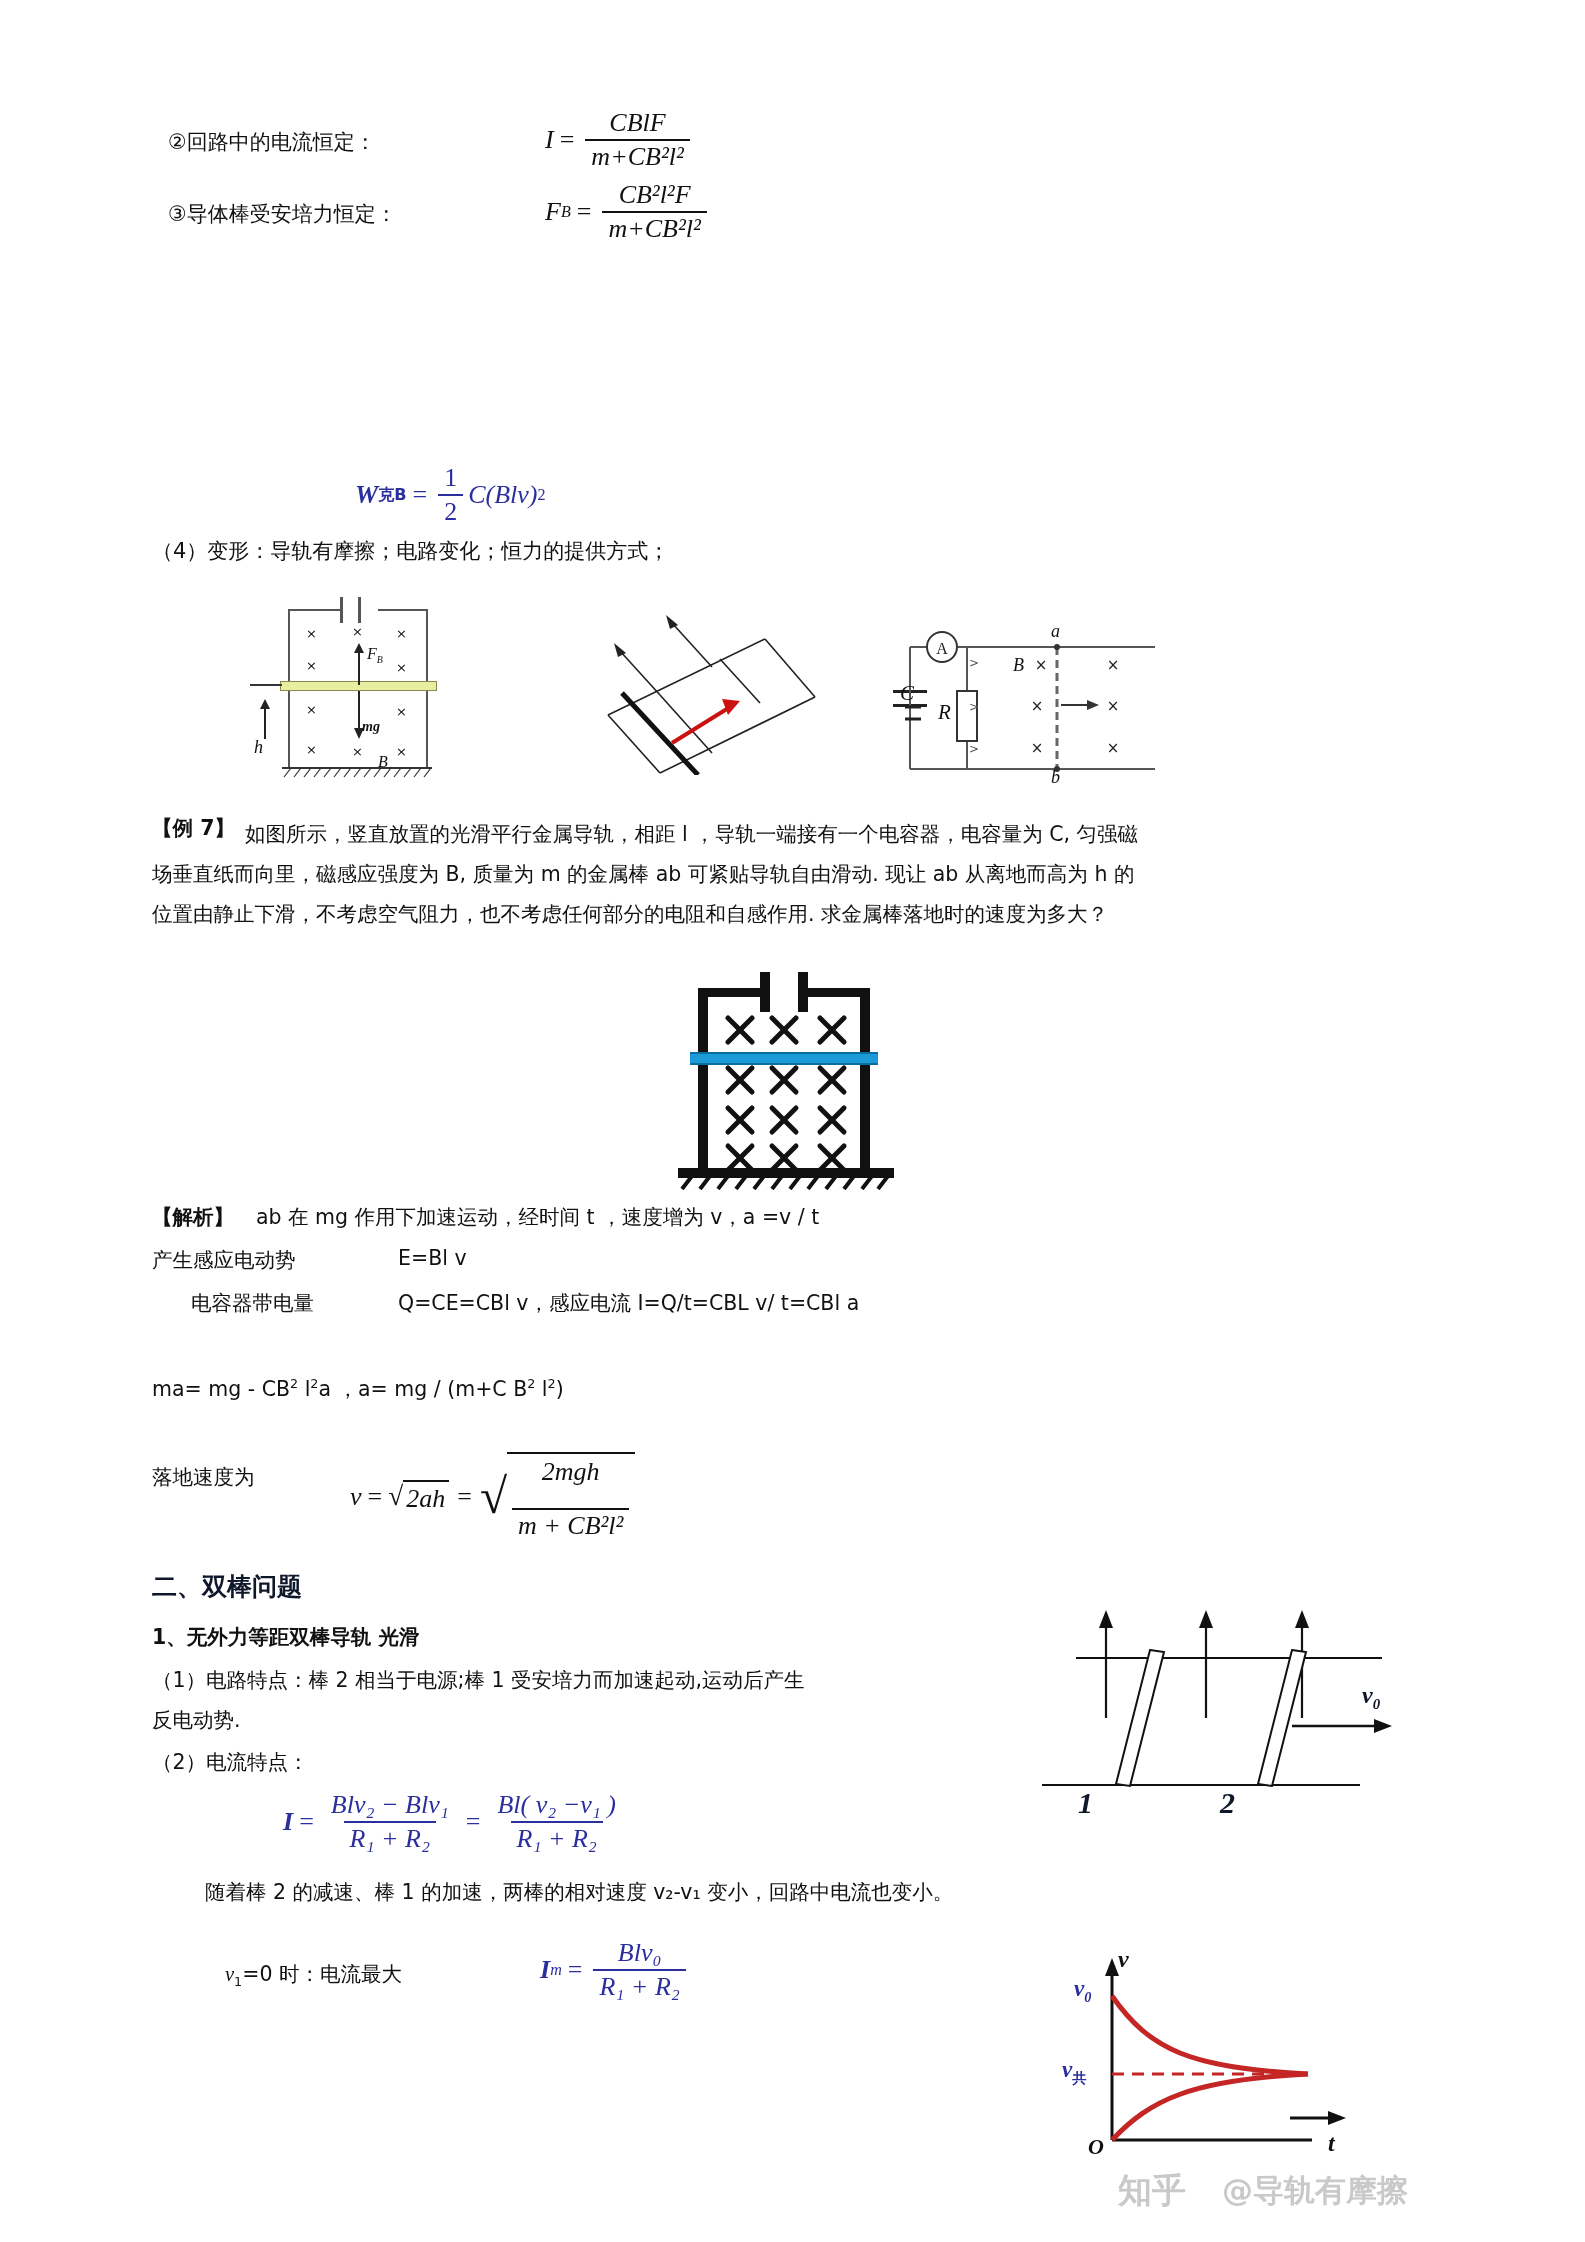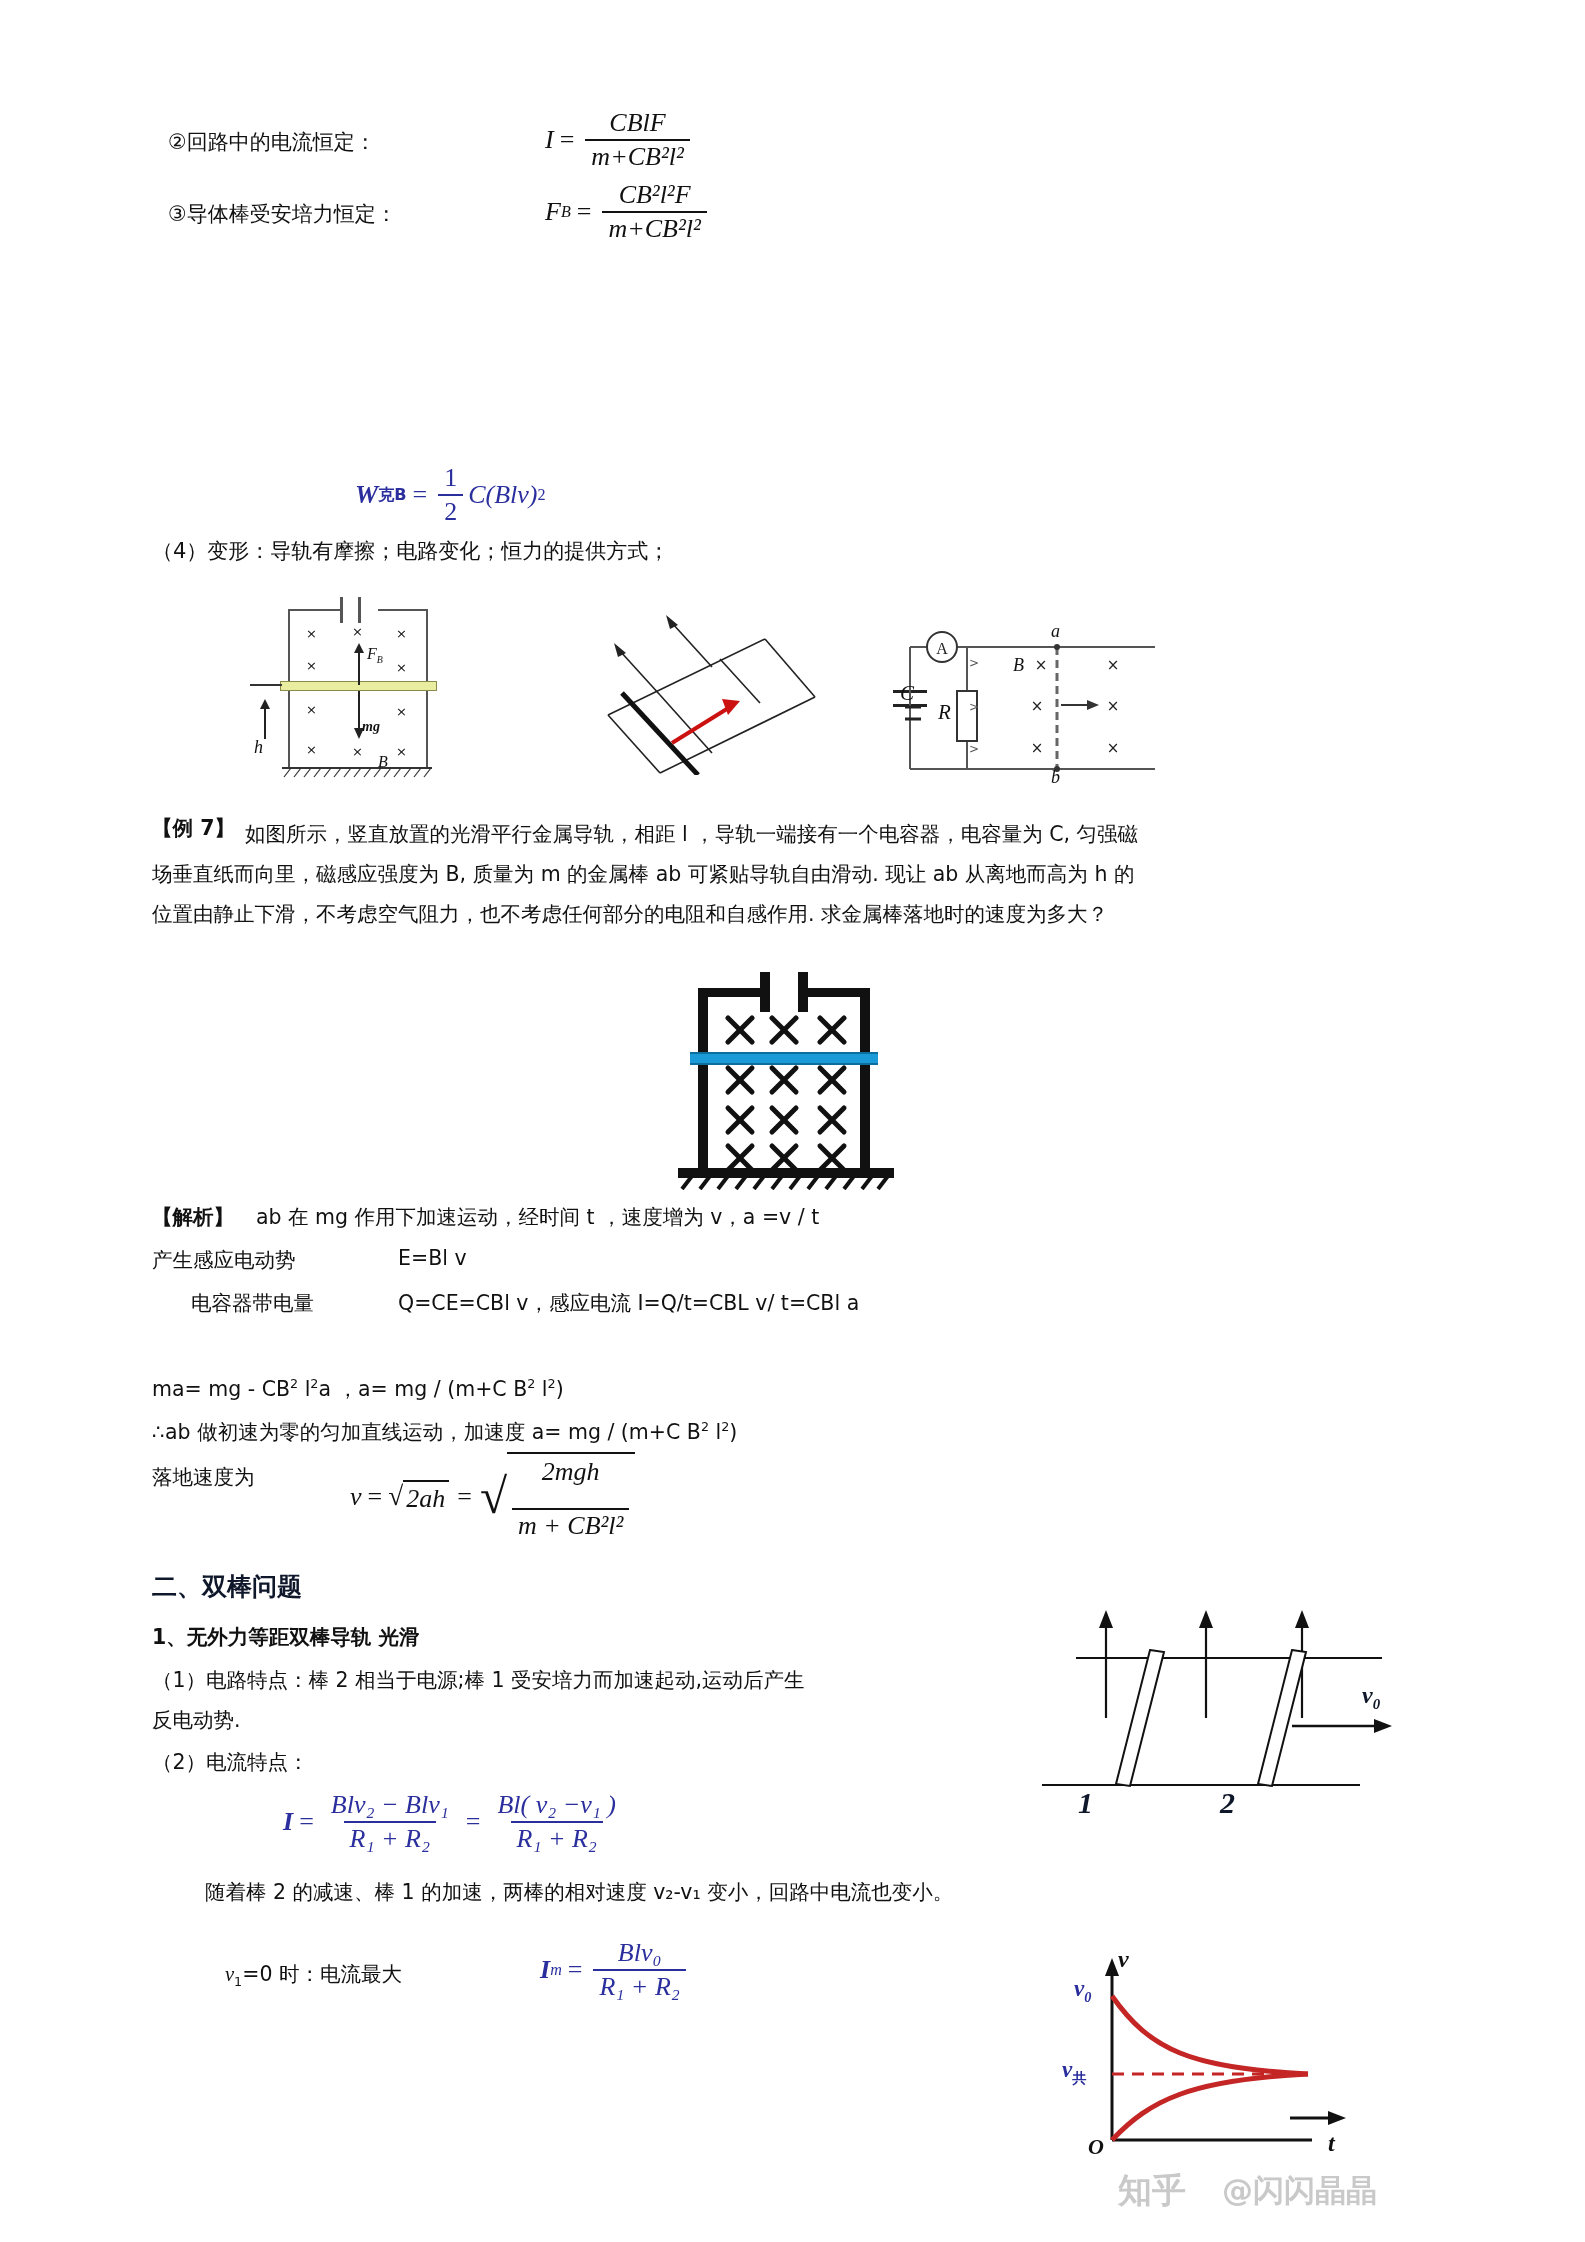--- a/index.html
+++ b/index.html
@@ -341,23 +341,20 @@
   <div class="abs cn" style="left:398px;top:1246px;font-size:20.5px;">E=Bl v</div>
 
   <div class="abs cn" style="left:152px;top:1289px;font-size:20.5px;margin-left:39px;">电容器带电量</div>
   <div class="abs cn" style="left:398px;top:1289px;font-size:20.5px;">Q=CE=CBl v，感应电流 I=Q/t=CBL v/ t=CBl a</div>
 
 
   <div class="abs cn" style="left:152px;top:1375px;font-size:20.5px;">
     <span>ma= mg - CB</span><sup>2</sup><span> l</span><sup>2</sup><span>a    ，a= mg / (m+C B</span><sup>2</sup><span> l</span><sup>2</sup><span>)</span>
   </div>
 
-  <div class="abs cn" style="left:152px;top:1418px;font-size:20.5px;">
-    <span>∴ab 做初速为零的匀加直线运动，加速度  a= mg / (m+C B</span><sup>2</sup><span> l</span><sup>2</sup><span>)</span>
-  </div>
 
   <div class="abs cn" style="left:152px;top:1463px;font-size:20.5px;">落地速度为</div>
 
   <div class="abs" style="left:350px;top:1452px;font-size:26px;">
     <span class="mrow">
       <span class="serif-i">v</span>
       <span class="serif" style="margin:0 6px;">=</span>
       <span class="sqrt">
           <span class="sign serif">√</span>
           <span class="body serif-i">2ah</span>
@@ -463,15 +460,15 @@
       <polygon points="306,168 288,161 288,175" fill="#111"></polygon>
     </svg>
     <div class="abs serif-i" style="left:78px;top:-4px;font-size:24px;font-weight:bold;">v</div>
     <div class="abs serif-i" style="left:288px;top:180px;font-size:24px;font-weight:bold;">t</div>
     <div class="abs serif-i" style="left:48px;top:184px;font-size:22px;font-weight:bold;">O</div>
     <div class="abs serif-i blue" style="left:34px;top:26px;font-size:23px;font-weight:bold;"><span>v</span><sub>0</sub></div>
     <div class="abs blue" style="left:22px;top:106px;font-size:23px;font-weight:bold;"><span class="serif-i">v</span><sub class="cn">共</sub></div>
   </div>
 
   <div class="abs wm cn" style="left:1118px;top:2168px;font-size:34px;">知乎</div>
-  <div class="abs wm cn" style="left:1222px;top:2170px;font-size:31px;">@闪闪晶晶</div>
+  <div class="abs wm cn" style="left:1222px;top:2170px;font-size:31px;">@导轨有摩擦</div>
 
 </div>
 
 </body></html>

